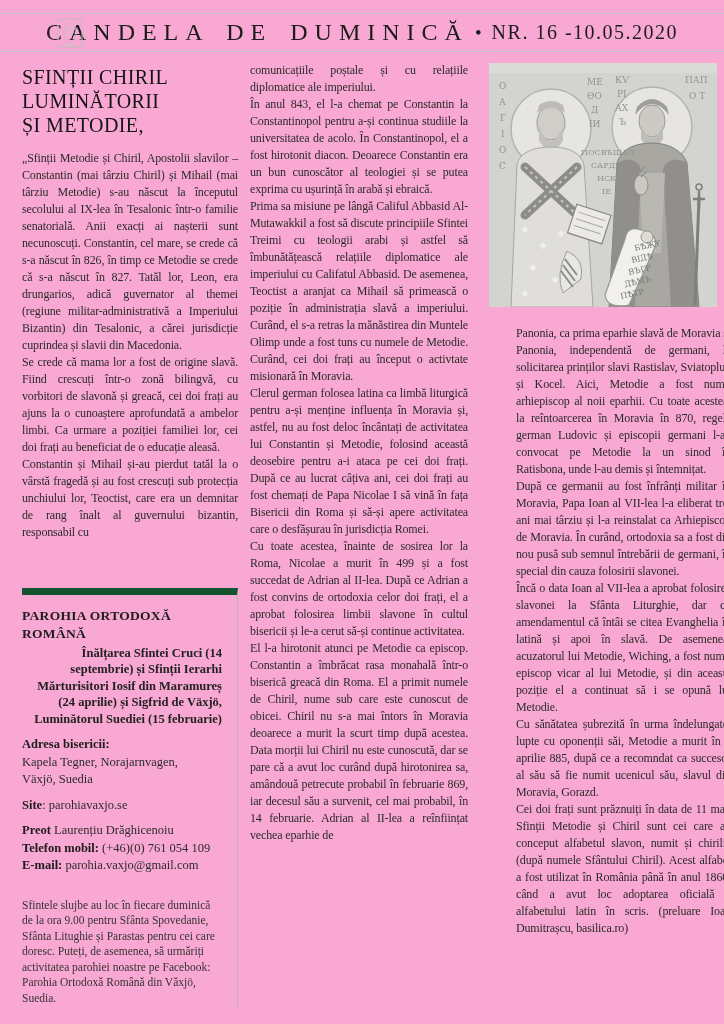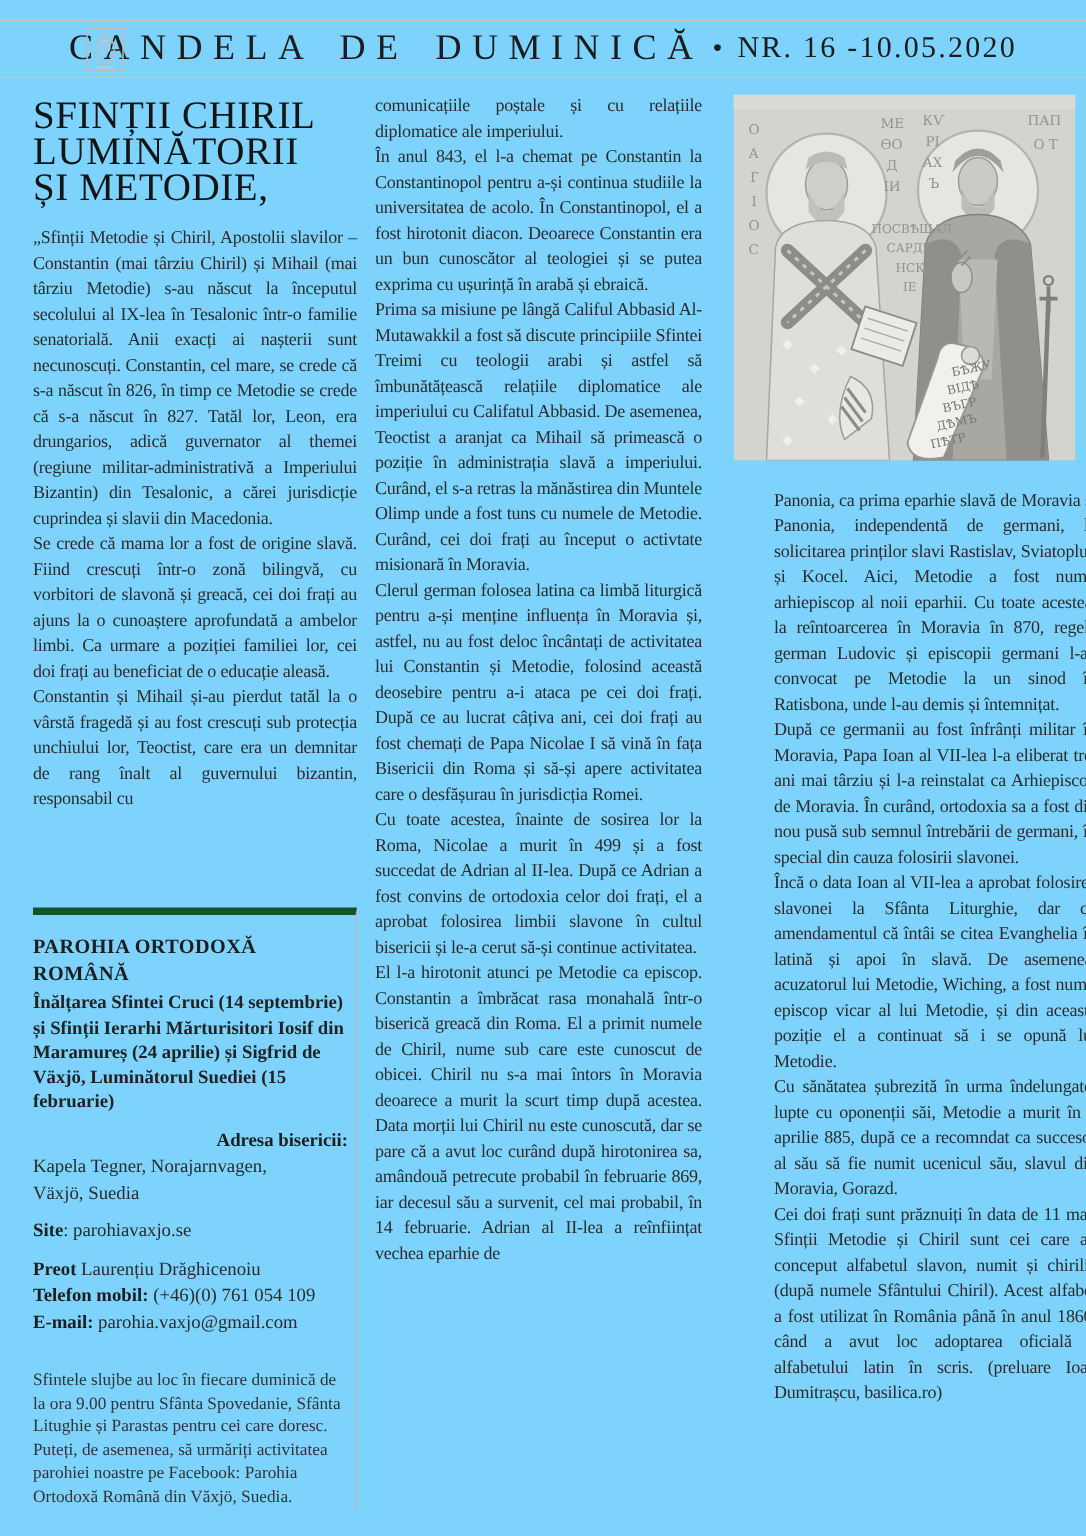--- a/index.html
+++ b/index.html
@@ -1,17 +1,17 @@
 <!DOCTYPE html>
 <html><head>
 <meta charset="utf-8">
 <style>
   html,body{margin:0;padding:0;background:#e9e9e9;}
   .page{
-    position:relative;width:724px;height:1024px;background:#7dd3fc;
+    position:relative;width:724px;height:1024px;background:#f9a8d4;
     overflow:hidden;margin:0 auto;
     font-family:"Liberation Serif","DejaVu Serif",serif;color:#262626;
   }
   
   .masthead{
     position:absolute;left:0;right:0;top:13px;height:37px;
     border-top:1px solid #c3c3c3;border-bottom:1px solid #c3c3c3;
     display:flex;align-items:center;justify-content:center;
   }
   .masthead .logo{position:absolute;left:55px;top:3px;}
@@ -19,36 +19,36 @@
     font-size:24px;letter-spacing:7px;word-spacing:5px;color:#1c1c1c;
     white-space:nowrap;
   }
   .mast-bullet{font-size:19px;margin:0 10px 0 6px;color:#1c1c1c;}
   .mast-issue{font-size:20px;letter-spacing:1.5px;color:#1c1c1c;white-space:nowrap;}
   
   .col{position:absolute;top:62px;height:946px;}
   .col-left{left:22px;width:216px;display:flex;flex-direction:column;}
   .col-mid{left:250px;width:218px;}
   .article-title{
-    font-size:26px;line-height:24px;letter-spacing:.4px;color:#141414;
+    font-size:20px;line-height:24px;letter-spacing:.4px;color:#141414;
     margin:3px 0 13px 0;
   }
   .bp{
     margin:0;font-size:12px;line-height:17px;letter-spacing:-0.15px;
     text-align:justify;color:#2b2b2b;
   }
   
   .parish-box{
-    margin-top:auto;border-top:5px solid #14532d;border-right:1px solid #b8b8b8;
-    padding:12px 5px 2px 0;
+    margin-top:auto;border-top:7px solid #14532d;border-right:1px solid #b8b8b8;
+    padding:12px 15px 2px 0;
   }
   .parish-title{font-size:13.5px;line-height:18px;letter-spacing:.3px;font-weight:700;color:#1d1d1d;}
-  .parish-subtitle{font-size:12.5px;line-height:16.5px;font-weight:700;color:#222;margin:2px 0 9px 0;text-align:left;}
+  .parish-subtitle{font-size:12.5px;line-height:16.5px;font-weight:700;color:#222;margin:2px 0 9px 0;text-align:right;}
   .p-line{font-size:12.5px;line-height:17.5px;color:#2b2b2b;}
-  .p-label{font-weight:700;color:#1d1d1d;text-align:right;}
+  .p-label{font-weight:700;color:#1d1d1d;}
   .p-gap{height:8px;}
   .parish-note{
     margin-top:23px;font-size:11.5px;line-height:15.5px;color:#333;
     text-align:left;
   }
   
   .icon-figure{position:absolute;left:489px;top:63px;width:228px;height:244px;}
   .icon-figure svg{display:block;}
   .right-text{position:absolute;left:516px;top:325px;width:215px;}
 </style>

